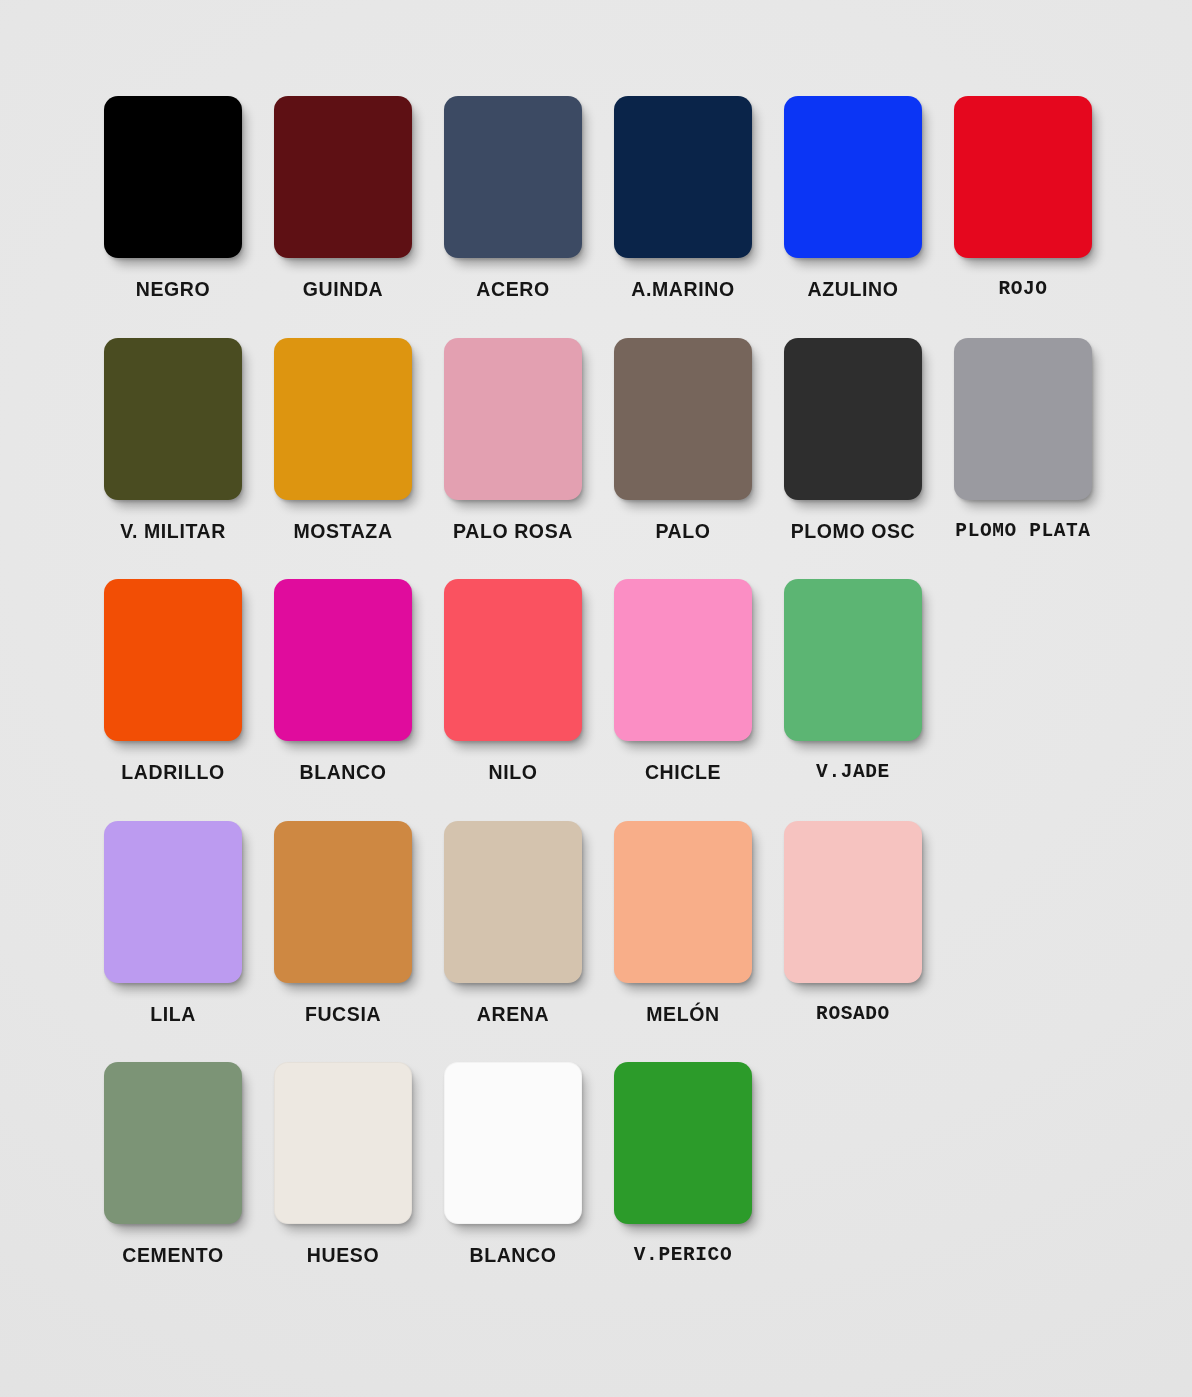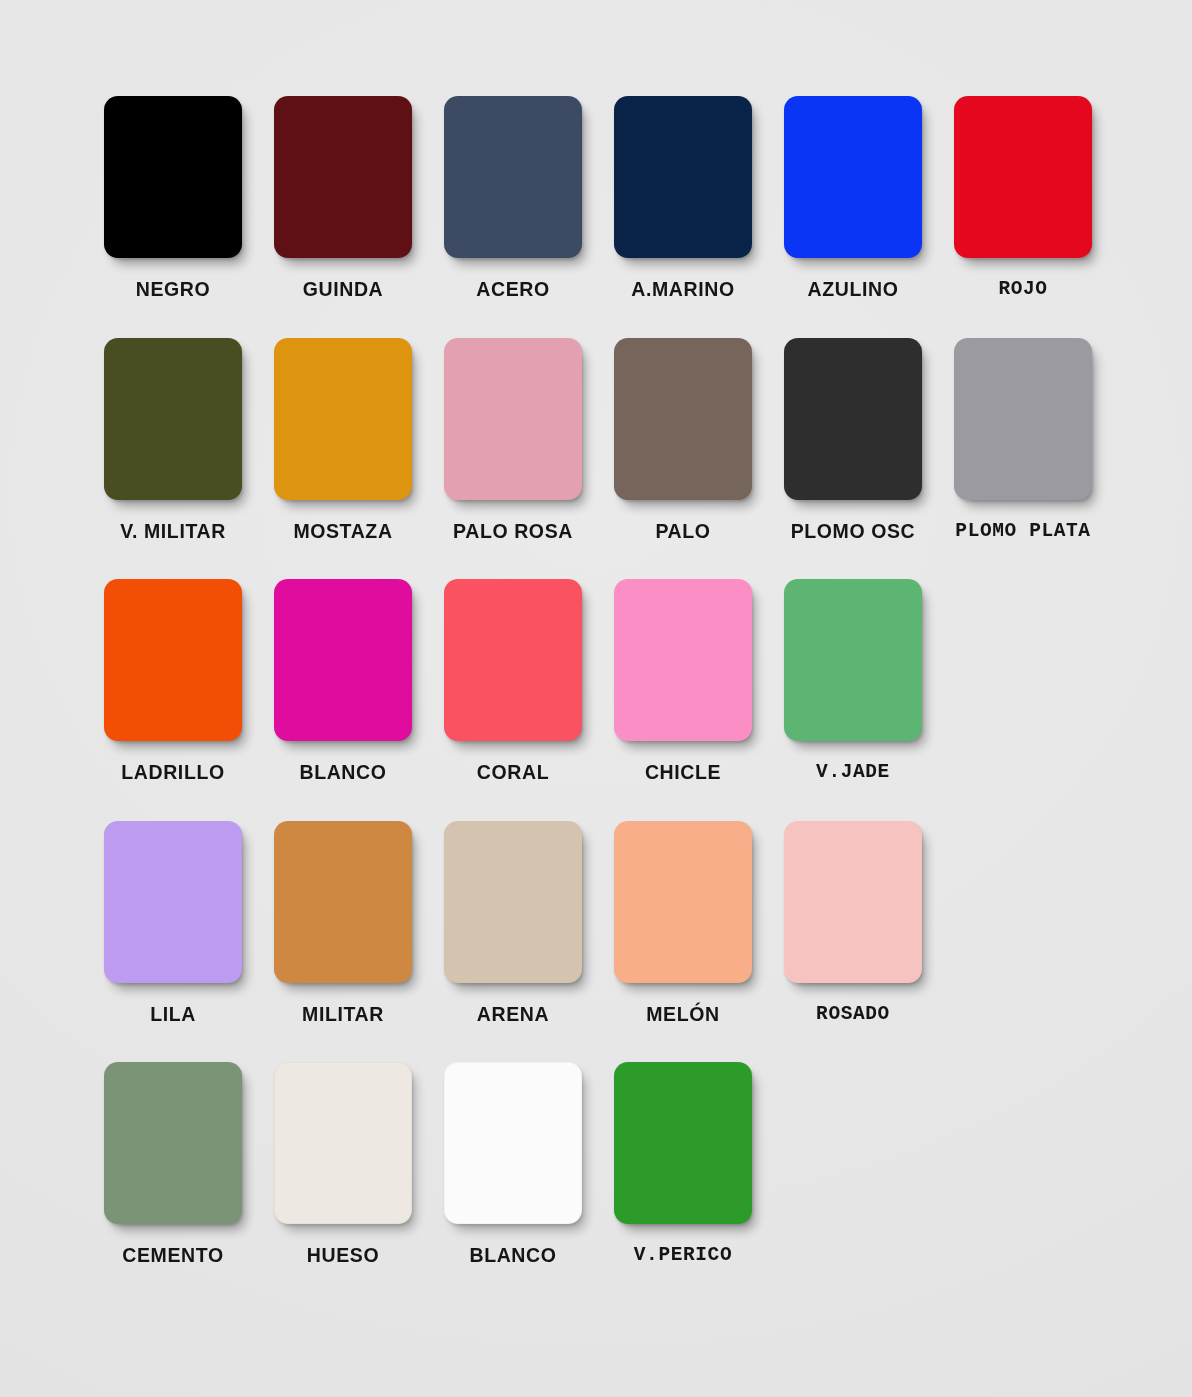--- a/index.html
+++ b/index.html
@@ -139,39 +139,39 @@
         <div class="swatch-cell">
           <div class="swatch-chip" style="background-color: rgb(242, 78, 5);"></div>
           <div class="swatch-label">LADRILLO</div>
         </div>
         <div class="swatch-cell">
           <div class="swatch-chip" style="background-color: rgb(224, 12, 157);"></div>
           <div class="swatch-label">BLANCO</div>
         </div>
         <div class="swatch-cell">
           <div class="swatch-chip" style="background-color: rgb(250, 82, 96);"></div>
-          <div class="swatch-label">CORAL</div>
+          <div class="swatch-label">NILO</div>
         </div>
         <div class="swatch-cell">
           <div class="swatch-chip" style="background-color: rgb(251, 142, 196);"></div>
           <div class="swatch-label">CHICLE</div>
         </div>
         <div class="swatch-cell">
           <div class="swatch-chip" style="background-color: rgb(92, 181, 115);"></div>
           <div class="swatch-label">V.JADE</div>
         </div>
       </div>
       <div class="swatch-row">
         <div class="swatch-cell">
           <div class="swatch-chip" style="background-color: rgb(188, 155, 240);"></div>
           <div class="swatch-label">LILA</div>
         </div>
         <div class="swatch-cell">
           <div class="swatch-chip" style="background-color: rgb(206, 136, 66);"></div>
-          <div class="swatch-label">MILITAR</div>
+          <div class="swatch-label">FUCSIA</div>
         </div>
         <div class="swatch-cell">
           <div class="swatch-chip" style="background-color: rgb(212, 195, 174);"></div>
           <div class="swatch-label">ARENA</div>
         </div>
         <div class="swatch-cell">
           <div class="swatch-chip" style="background-color: rgb(248, 174, 137);"></div>
           <div class="swatch-label">MELÓN</div>
         </div>
         <div class="swatch-cell">

